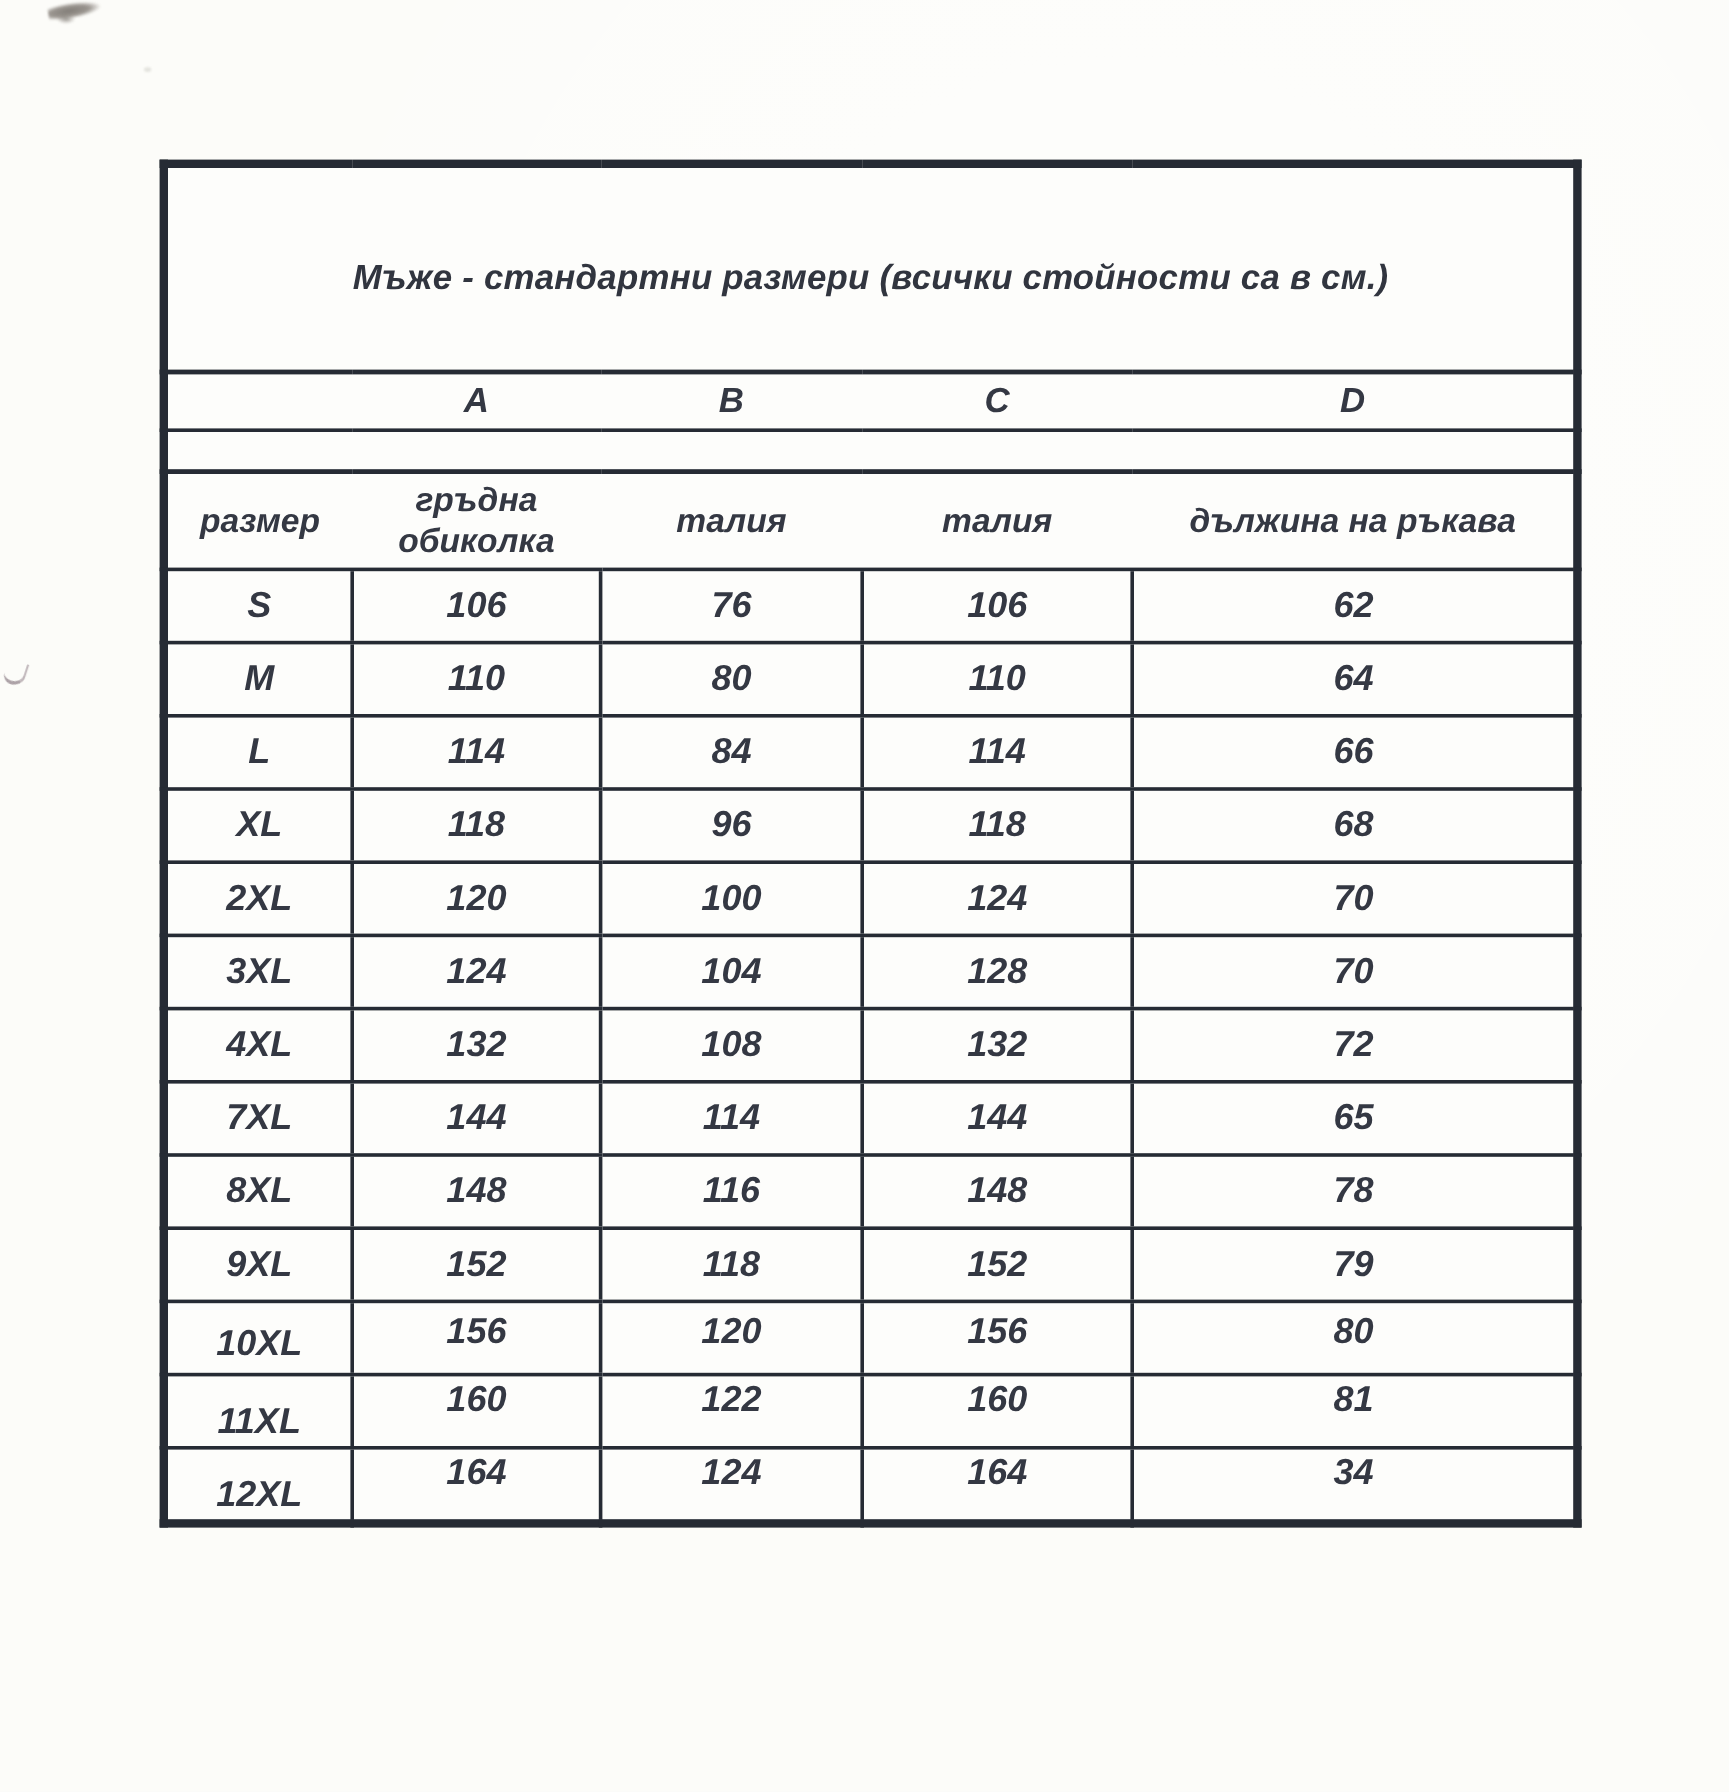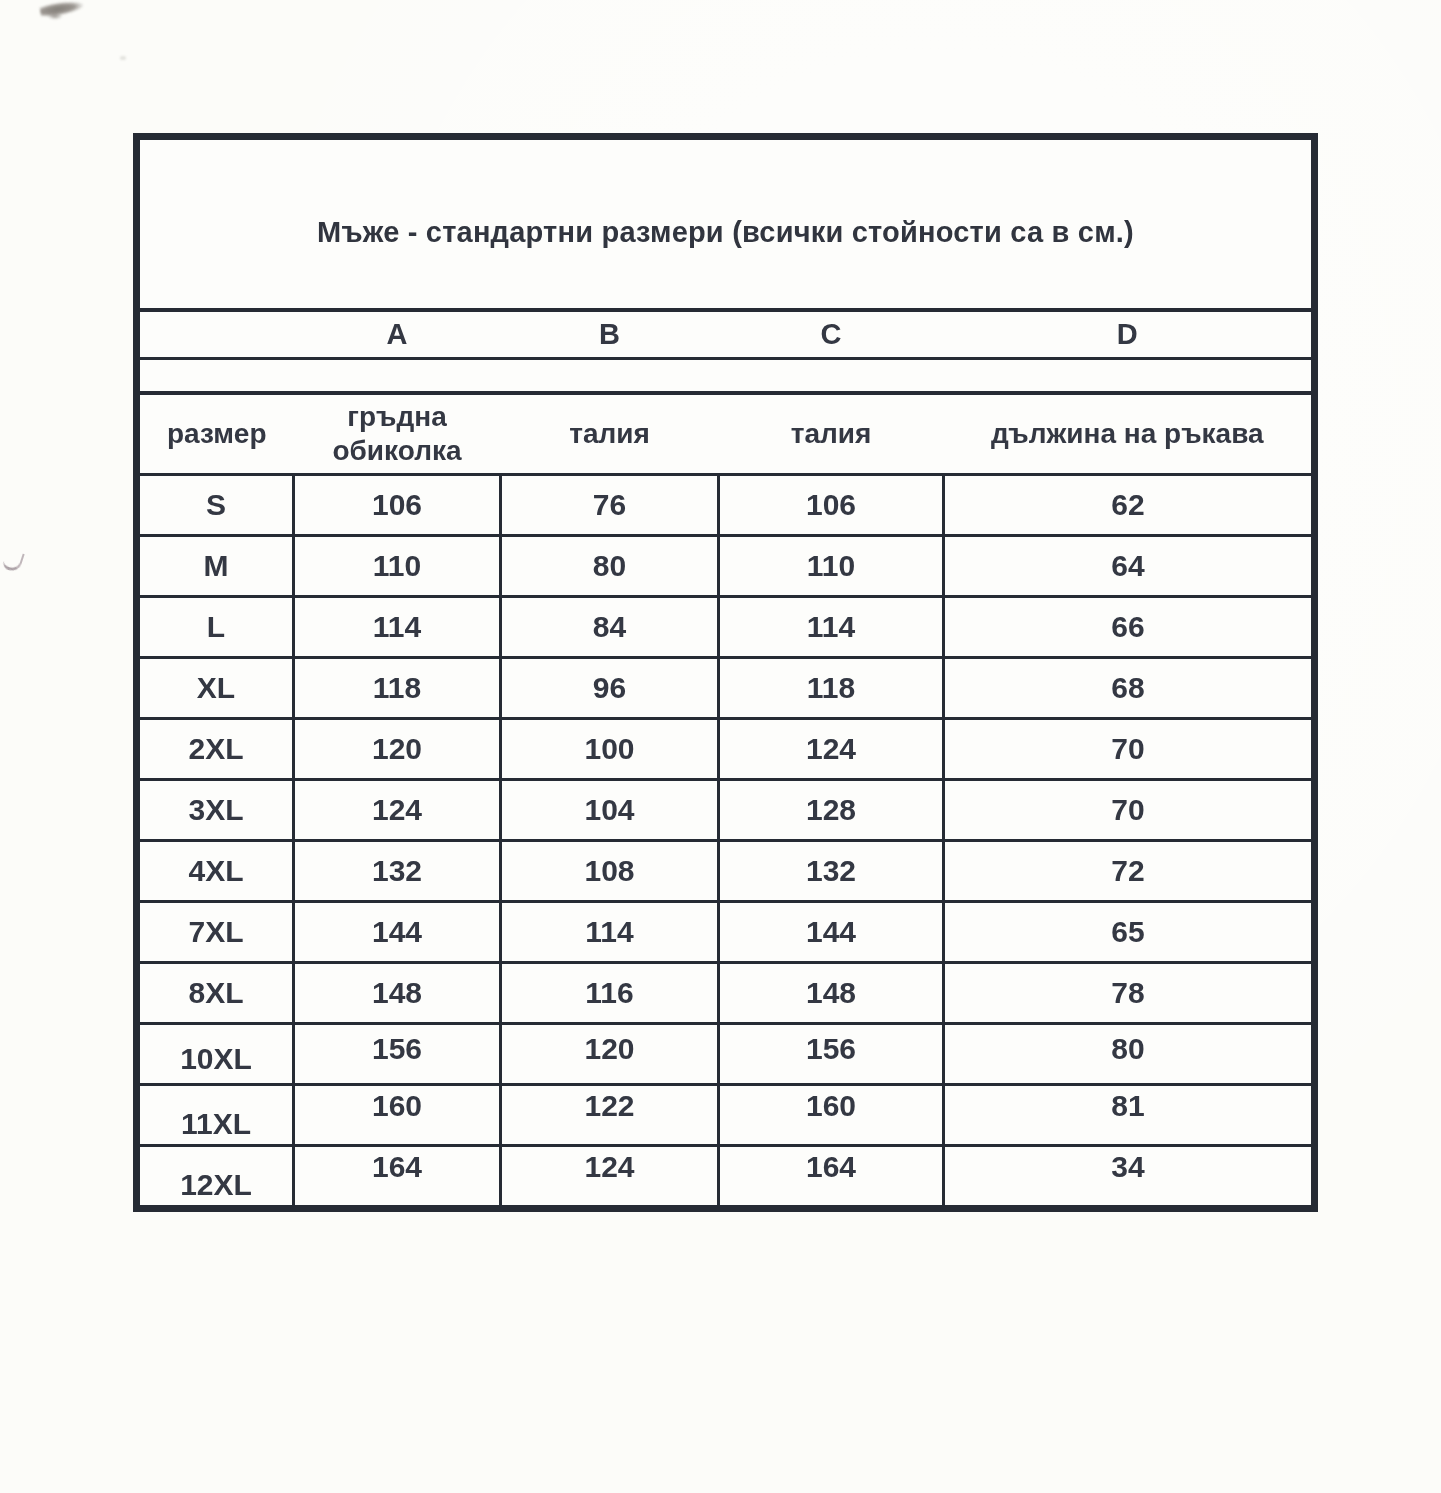--- a/index.html
+++ b/index.html
@@ -10,20 +10,21 @@
     font-weight: bold;
     color: #343843;
     overflow: hidden;
   }
   .page {
     position: relative;
     width: 1441px; height: 1493px;
     background:
       radial-gradient(ellipse at 65% 30%, rgba(255,255,255,.6), transparent 60%),
       #fcfcf9;
+    font-style: italic;
   }
   table.size-table {
     position: absolute;
     left: 133px; top: 133px;
     width: 1185px;
     border-collapse: collapse;
     table-layout: fixed;
     border: 7px solid #262b34;
     background: #fdfdfb;
   }
@@ -206,20 +207,27 @@
     <td class="val-cell"><span class="cell-text">144</span></td>
     <td class="val-cell"><span class="cell-text">65</span></td>
   </tr>
         <tr class="data-row">
     <td class="size-cell"><span class="cell-text">8XL</span></td>
     <td class="val-cell"><span class="cell-text">148</span></td>
     <td class="val-cell"><span class="cell-text">116</span></td>
     <td class="val-cell"><span class="cell-text">148</span></td>
     <td class="val-cell"><span class="cell-text">78</span></td>
   </tr>
+        <tr class="data-row">
+    <td class="size-cell"><span class="cell-text">9XL</span></td>
+    <td class="val-cell"><span class="cell-text">152</span></td>
+    <td class="val-cell"><span class="cell-text">118</span></td>
+    <td class="val-cell"><span class="cell-text">152</span></td>
+    <td class="val-cell"><span class="cell-text">79</span></td>
+  </tr>
         <tr class="data-row skew-light">
     <td class="size-cell"><span class="cell-text">10XL</span></td>
     <td class="val-cell"><span class="cell-text">156</span></td>
     <td class="val-cell"><span class="cell-text">120</span></td>
     <td class="val-cell"><span class="cell-text">156</span></td>
     <td class="val-cell"><span class="cell-text">80</span></td>
   </tr>
         <tr class="data-row skew">
     <td class="size-cell"><span class="cell-text">11XL</span></td>
     <td class="val-cell"><span class="cell-text">160</span></td>

